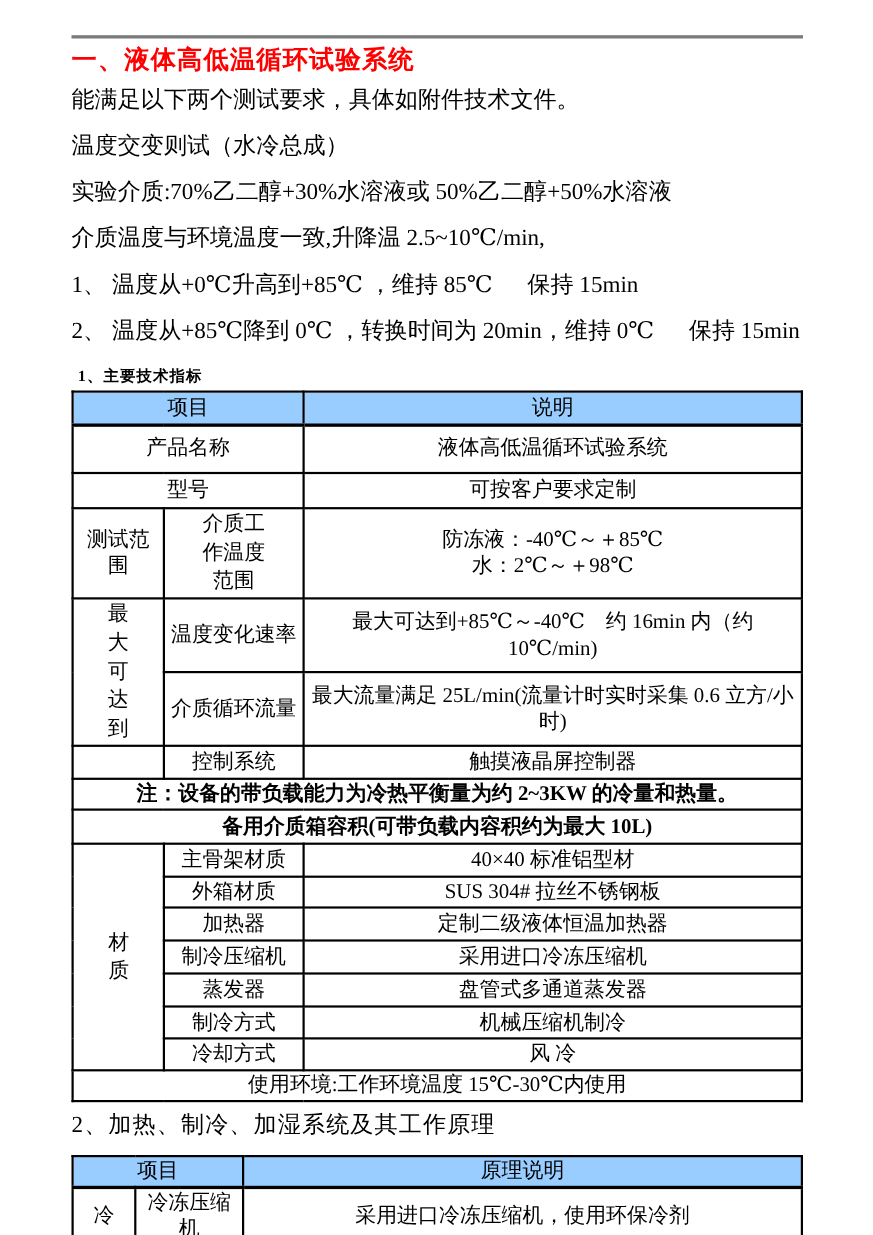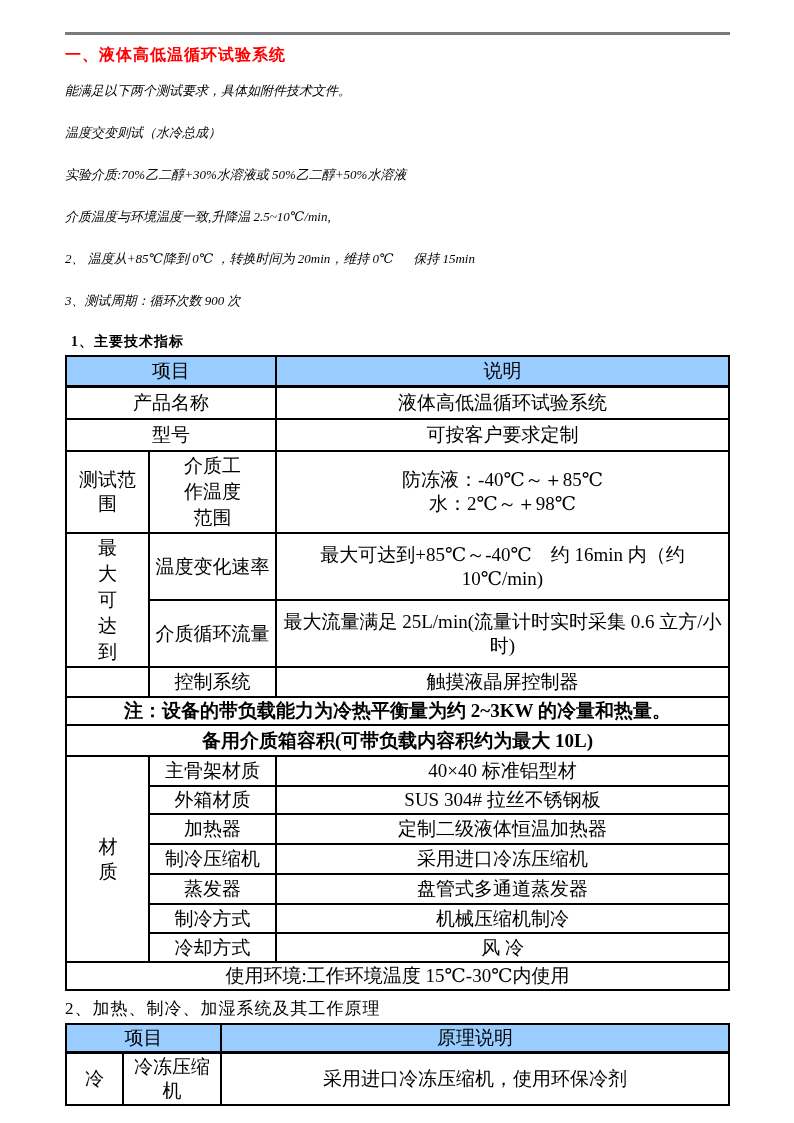--- a/index.html
+++ b/index.html
@@ -21,41 +21,40 @@
   }
   .topline{
     margin-top:32px;
     height:3px;
     background:#7a7a7a;
   }
   .doc-title{
     margin:6px 0 13px 0;
     font-family:"Liberation Sans","DejaVu Sans",sans-serif;
     font-weight:bold;
-    font-size:16px;
+    font-size:23px;
     line-height:27px;
     color:var(--title-color);
     letter-spacing:1px;
   }
   .para{
-    font-size:13px;
+    font-size:21px;
     line-height:19px;
     margin:0 0 23px 0;
     white-space:pre-wrap;
-    font-style:italic;
   }
   .sec-heading1{
     font-size:14px;
     font-weight:bold;
     margin:8px 0 4px 6px;
     letter-spacing:1px;
   }
   .sec-heading2{
-    font-size:17px;
-    margin:6px 0 3px 0;
+    font-size:21px;
+    margin:6px 0 14px 0;
     letter-spacing:1px;
   }
   table.tbl{
     width:665px;
     border-collapse:collapse;
     table-layout:fixed;
     font-size:19px;
   }
   table.tbl td{
     border:2px solid #000;
@@ -81,37 +80,37 @@
 
   <div class="topline"></div>
 
   <h1 class="doc-title">一、液体高低温循环试验系统</h1>
 
   <p class="para">能满足以下两个测试要求，具体如附件技术文件。</p>
   <p class="para">温度交变则试（水冷总成）</p>
   <p class="para">实验介质:70%乙二醇+30%水溶液或 50%乙二醇+50%水溶液</p>
   <p class="para">介质温度与环境温度一致,升降温 2.5~10℃/min,</p>
 
+  <p class="para">1、 温度从+0℃升高到+85℃ ，维持 85℃　  保持 15min</p>
   <p class="para">2、 温度从+85℃降到 0℃ ，转换时间为 20min，维持 0℃　  保持 15min</p>
-  <p class="para">3、测试周期：循环次数 900 次</p>
 
   <div class="sec-heading1">1、主要技术指标</div>
 
   <table class="tbl">
     <colgroup>
         <col style="width:83px">
         <col style="width:127px">
         <col>
       </colgroup>
     <tbody>
     <tr class="thead" style="height:30px">
       <td colspan="2">项目</td>
       <td>说明</td>
     </tr>
-    <tr style="height:33px">
+    <tr style="height:44px">
       <td colspan="2">产品名称</td>
       <td>液体高低温循环试验系统</td>
     </tr>
     <tr style="height:32px">
       <td colspan="2">型号</td>
       <td>可按客户要求定制</td>
     </tr>
     <tr style="height:57px">
       <td>测试范围</td>
       <td><span class="w4">介质工作温度范围</span></td>

